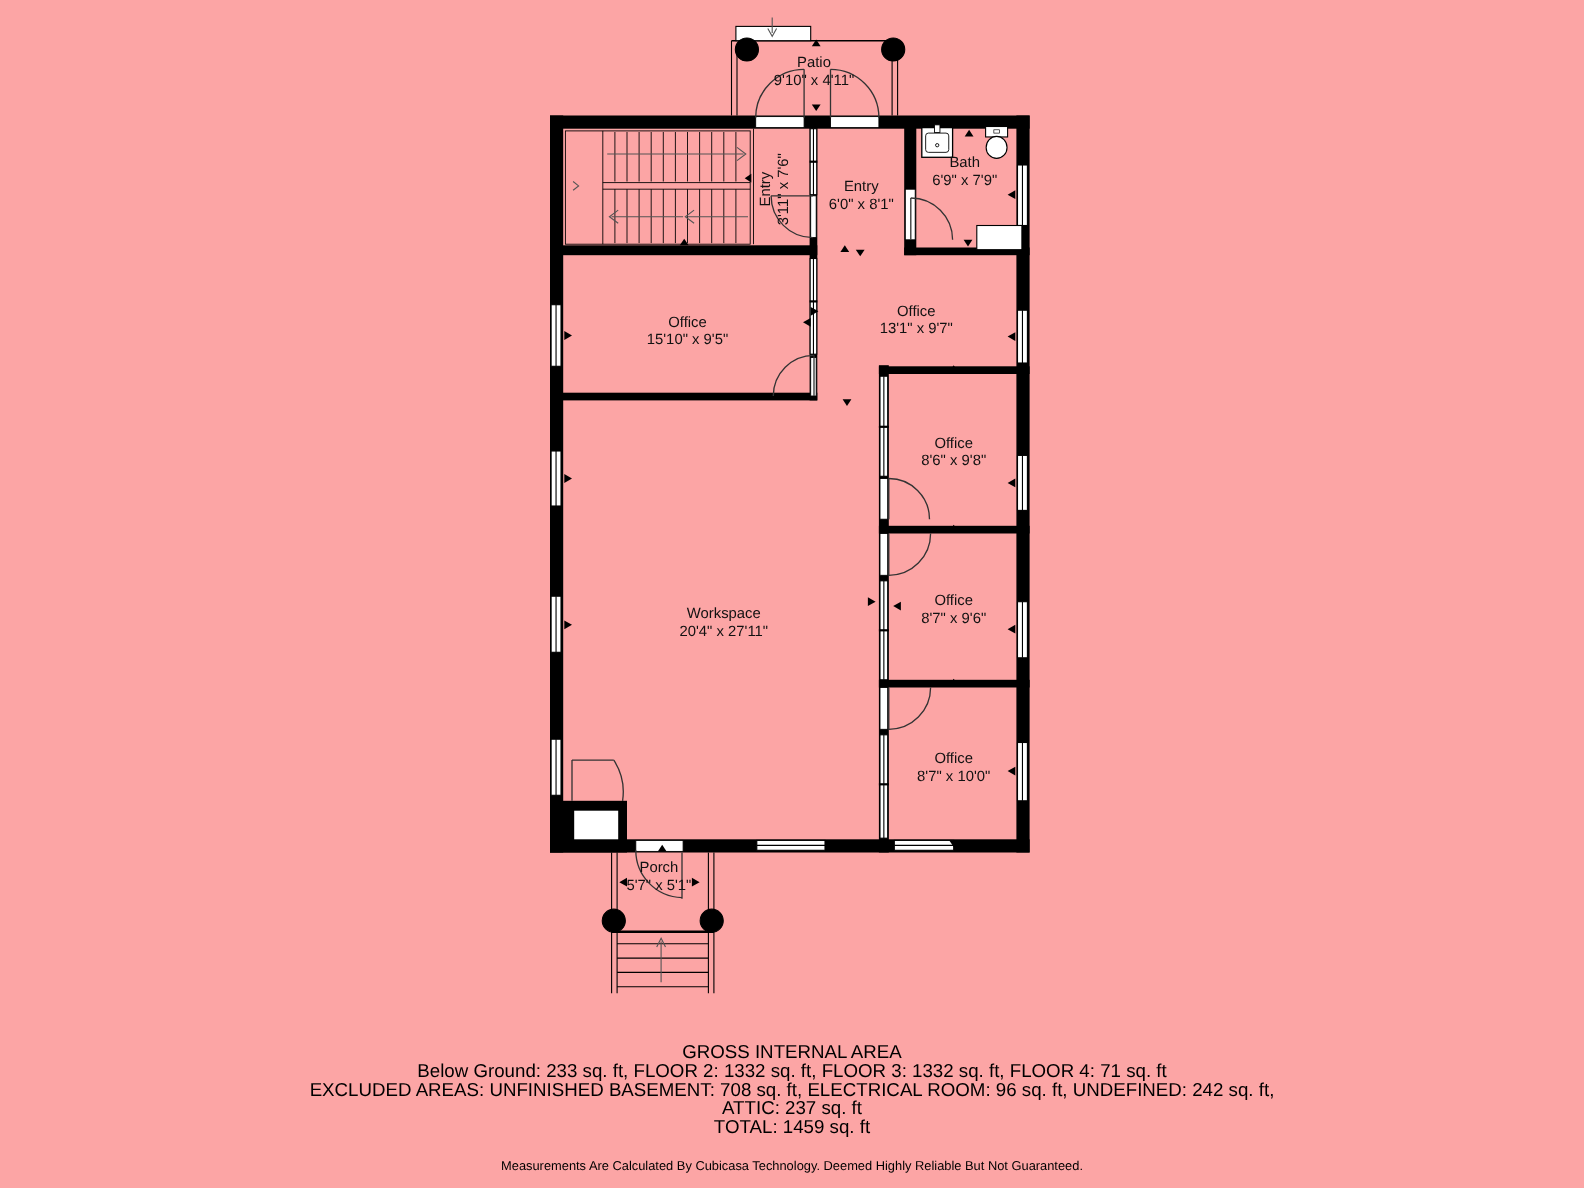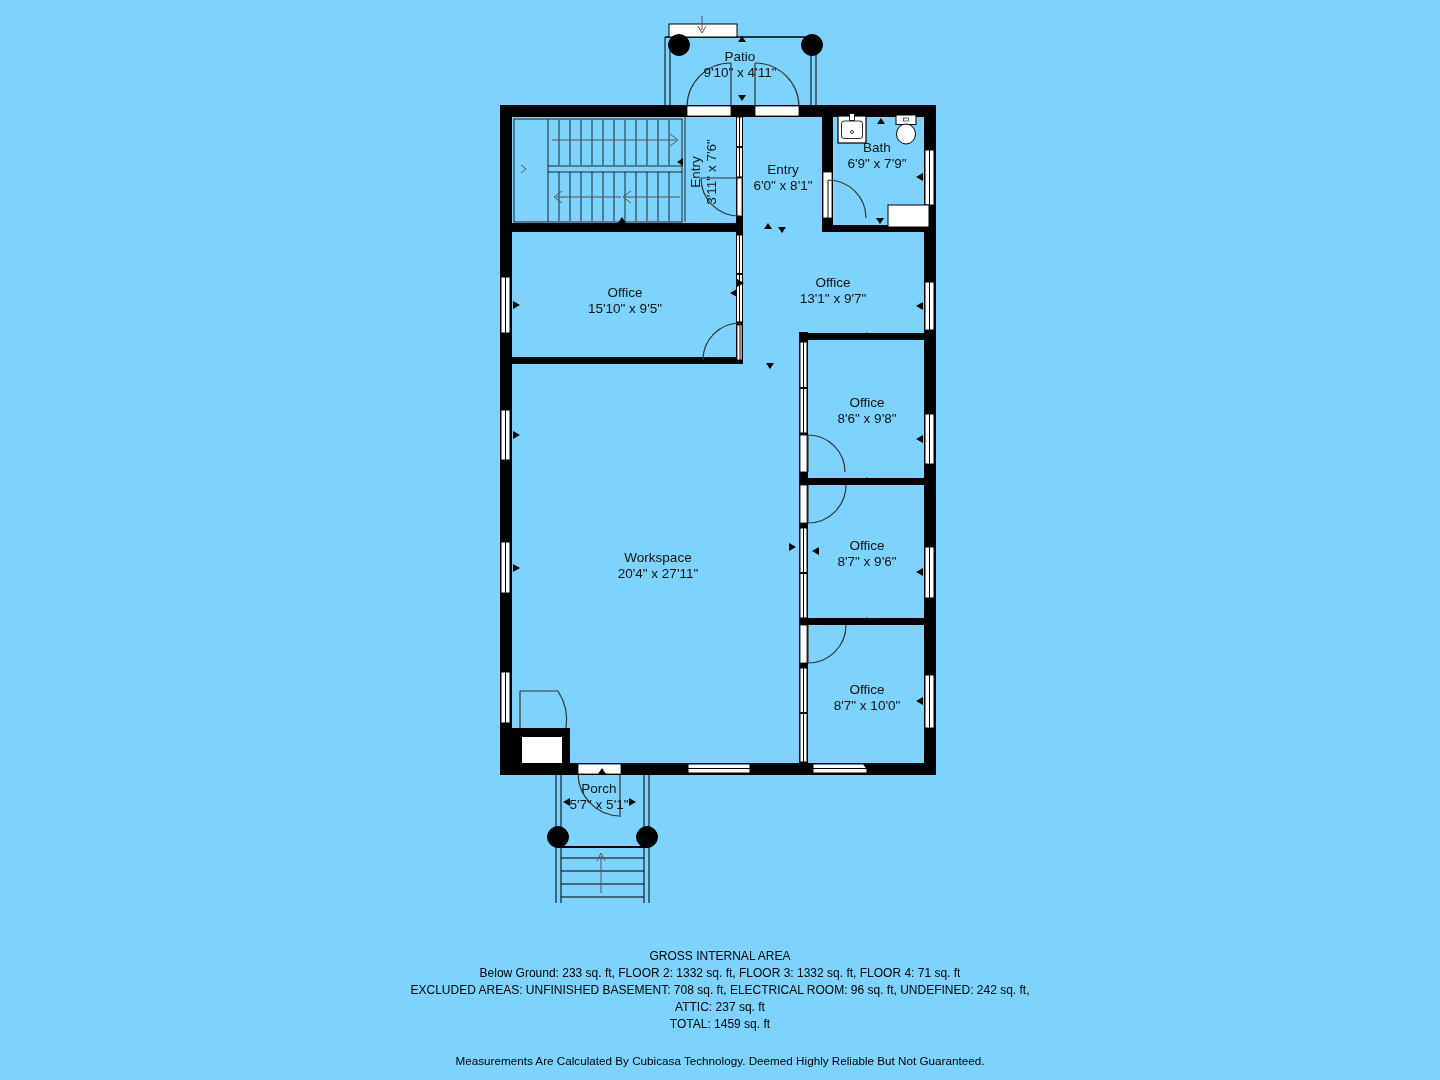--- a/index.html
+++ b/index.html
@@ -1,22 +1,22 @@
 <!DOCTYPE html>
 <html><head>
 <meta charset="utf-8">
 <style>
   html,body{margin:0;padding:0;background:#fff;}
   body{width:1440px;height:1080px;position:relative;overflow:hidden;
        font-family:"Liberation Sans", sans-serif;}
-  .stage{position:absolute;inset:0;background:#7dd3fc;}
+  .stage{position:absolute;inset:0;background:#fca5a5;}
   svg{position:absolute;top:0;left:0;}
   svg text{font-family:"Liberation Sans", sans-serif;font-size:13.5px;fill:#111;}
   .footer{position:absolute;top:948px;left:0;right:0;text-align:center;color:#000;}
-  .f-line{font-size:12px;line-height:17px;white-space:nowrap;}
+  .f-line{font-size:17px;line-height:17px;white-space:nowrap;}
   .disclaimer{font-size:11.7px;line-height:14px;margin-top:21px;}
 </style>
 </head>
 <body>
 
 <div class="stage">
 <svg width="1440" height="930" viewBox="0 0 1440 930">
 
   <g fill="#000">
     <rect x="500" y="105" width="12" height="670"></rect>

